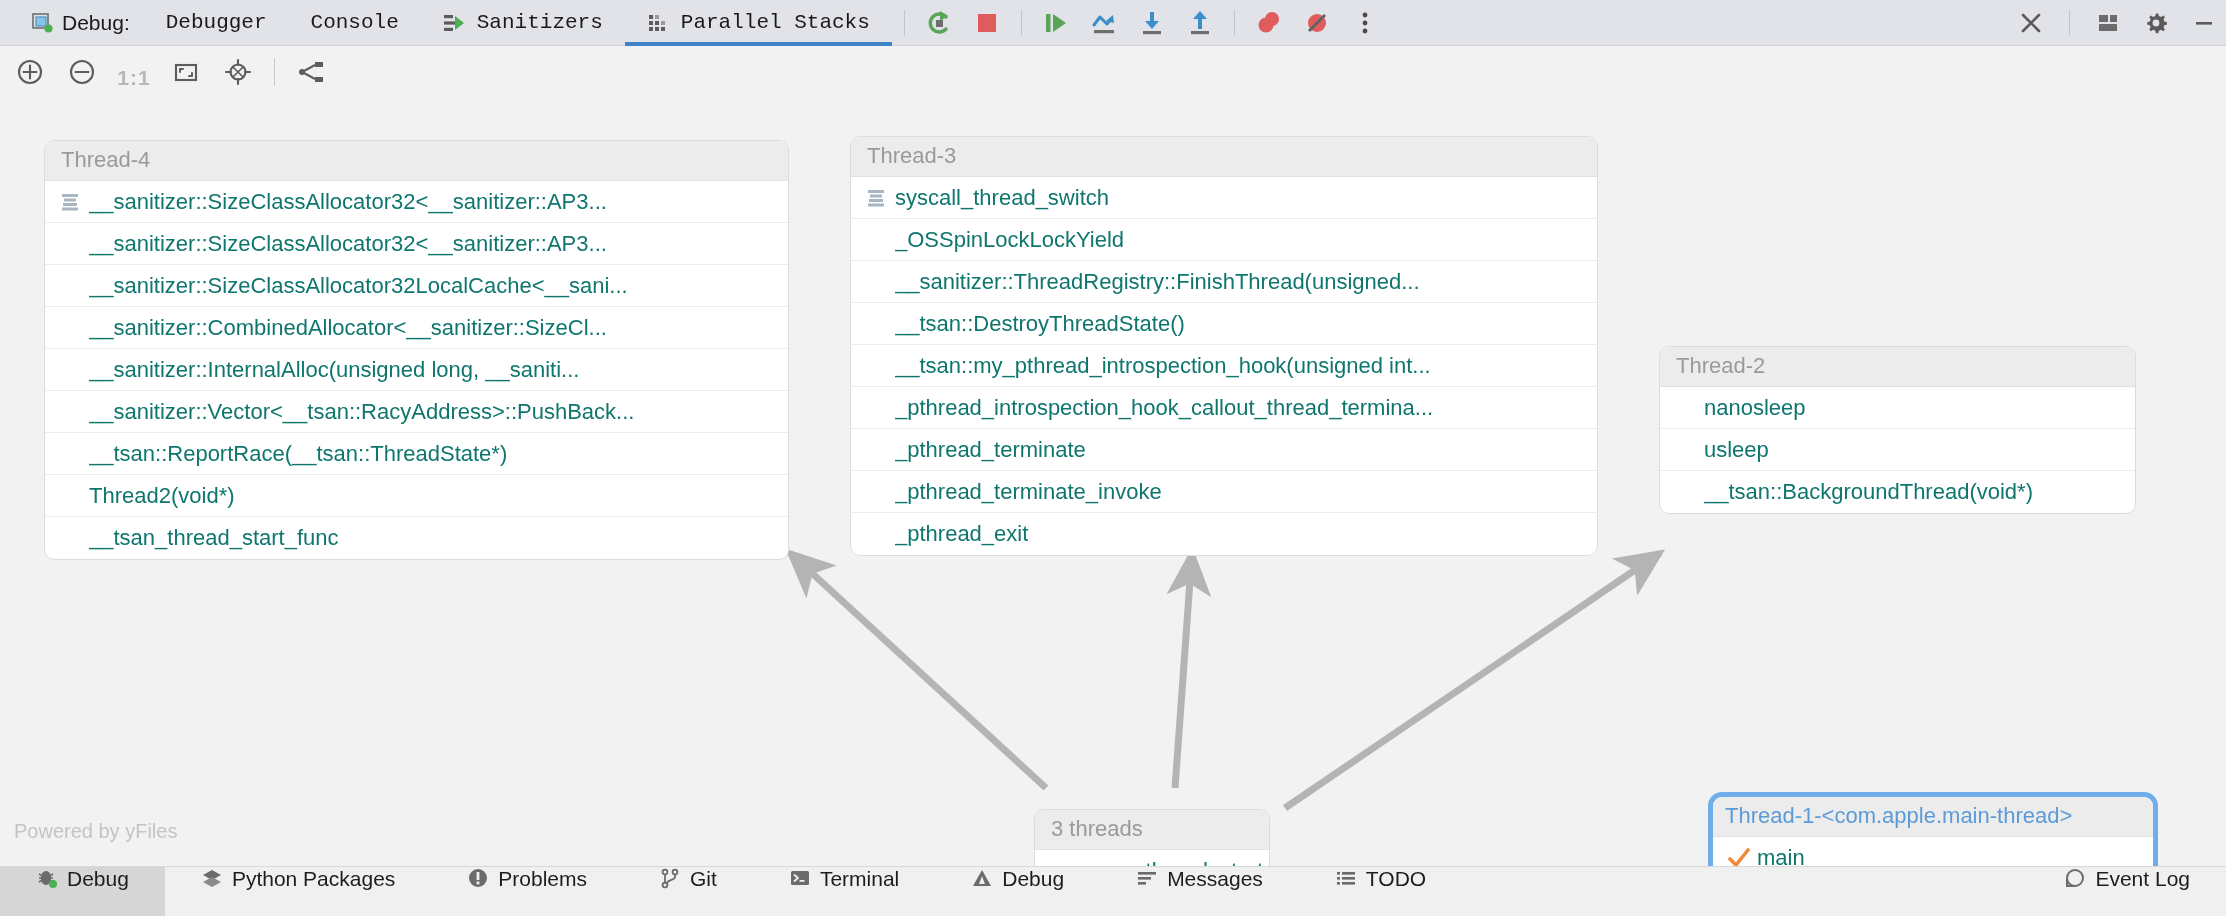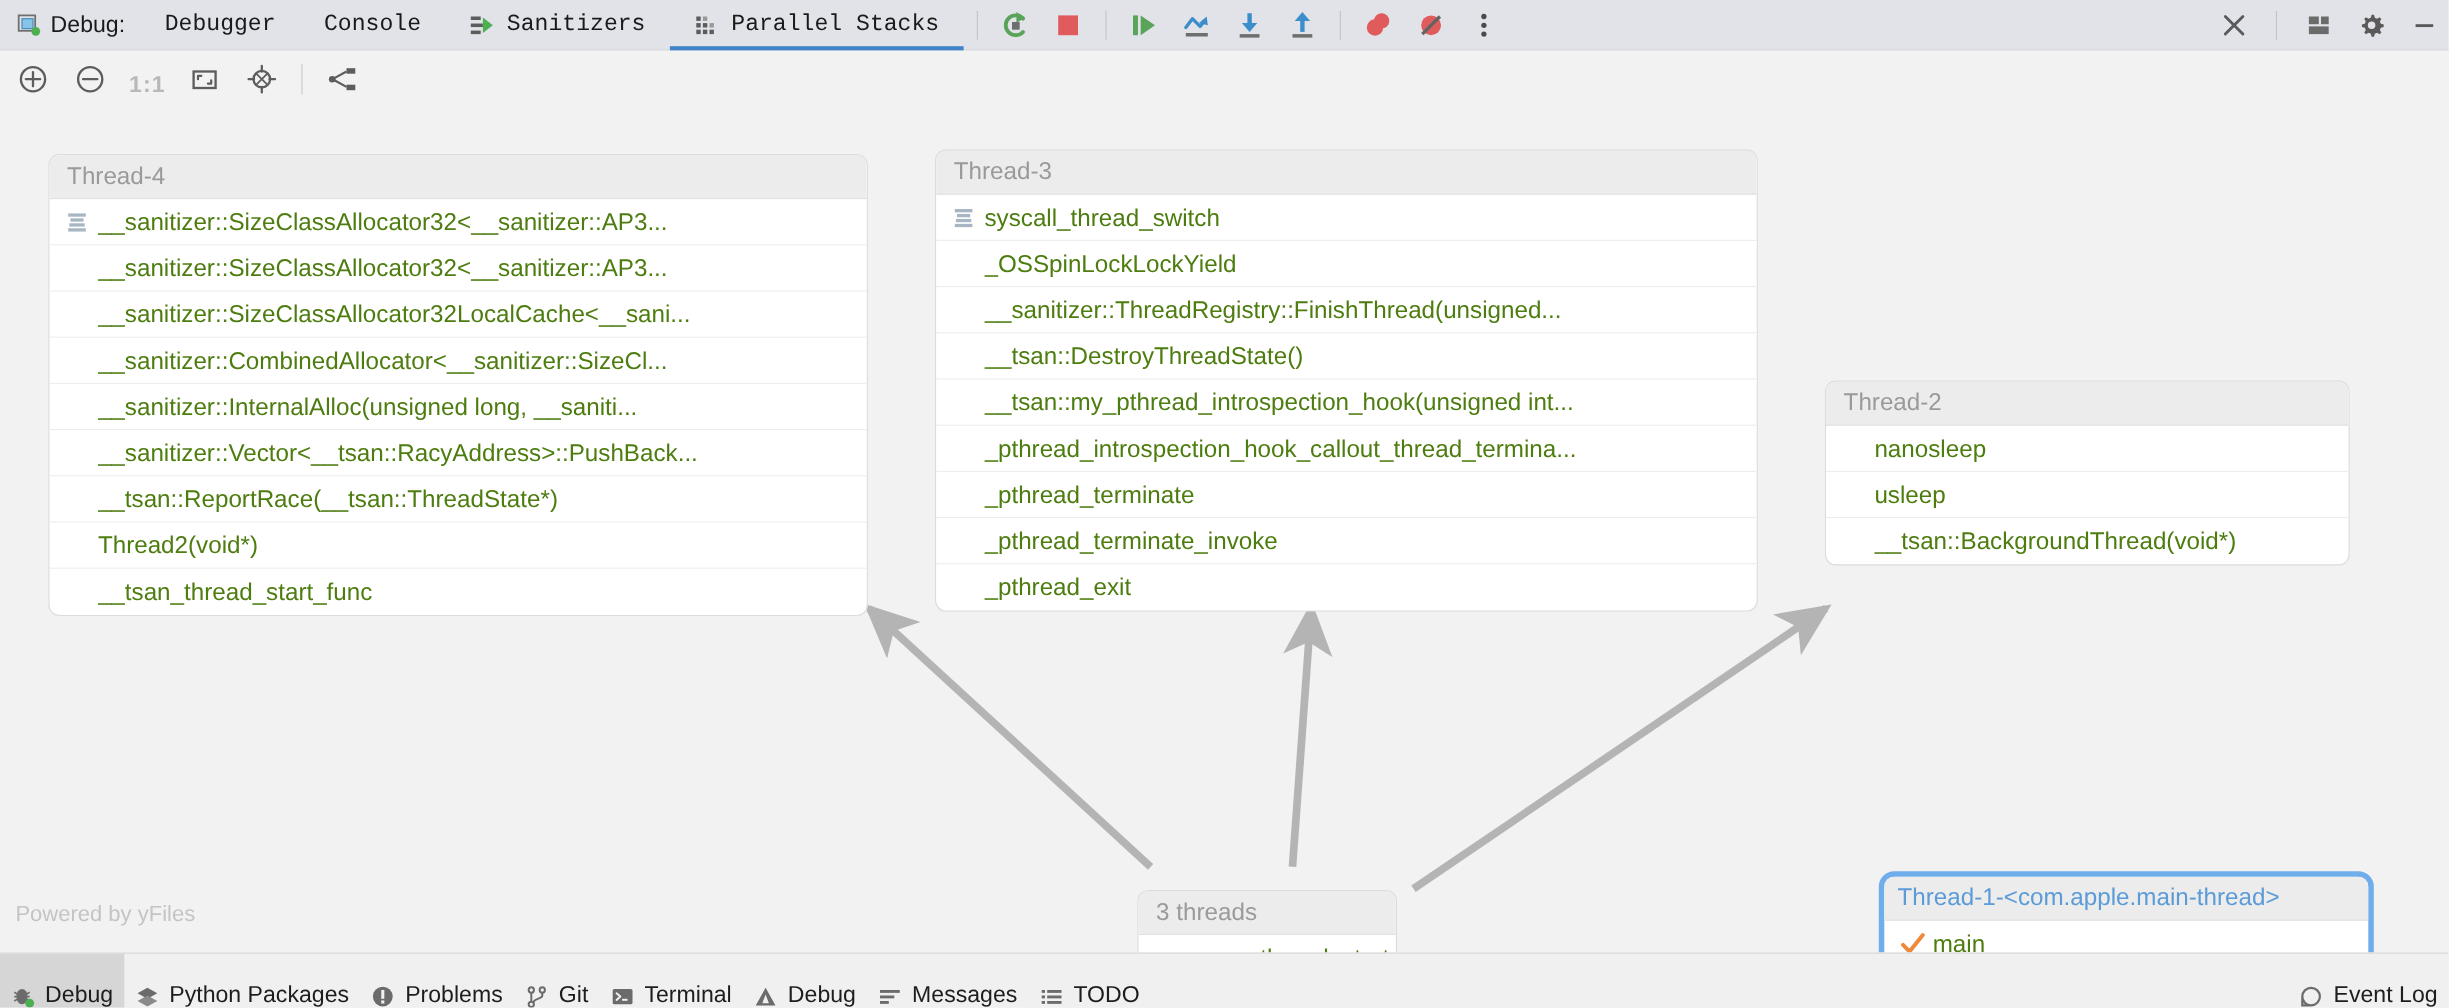--- a/index.html
+++ b/index.html
@@ -13,21 +13,21 @@
 
   
   .topbar {
     position: absolute; left: 0; top: 0; width: 2226px; height: 46px;
     background: #e1e3e8;
     display: flex; align-items: center;
     border-bottom: 1px solid #d2d4da;
   }
   .debug-label {
     display: flex; align-items: center; gap: 8px;
-    padding: 0 14px 0 14px; font-size: 21px; color: #1a1a1a;
+    padding: 0 14px 0 14px; font-size: 21px; color: #1a1a1a; margin-left: 16px;
   }
   .tabs { display: flex; align-items: flex-start; height: 46px; font-family: Liberation Mono, monospace; }
   .tab {
     display: flex; align-items: center; gap: 10px;
     height: 46px; padding: 0 22px;
     font-size: 21px; color: #1a1a1a; cursor: default;
     position: relative;
   }
   .tab.active::after {
     content: ""; position: absolute; left: 0; right: 0; bottom: 0;
@@ -82,21 +82,21 @@
     font-size: 22px;
     padding: 6px 0 7px 16px;
     border-bottom: 1px solid #e2e2e2;
     white-space: nowrap;
   }
   .frame {
     display: flex; align-items: center;
     height: 42px;
     padding-left: 14px;
     font-size: 22px;
-    color: #4d7c0f;
+    color: #0f766e;
     border-bottom: 1px solid #ededed;
     white-space: nowrap;
     overflow: hidden;
   }
   .frame:last-child { border-bottom: none; }
   .frame .gutter {
     width: 30px; min-width: 30px;
     display: flex; align-items: center; justify-content: flex-start;
   }
   .frame .ftext { overflow: hidden; text-overflow: clip; white-space: nowrap; }
@@ -118,22 +118,22 @@
     font-size: 20px; color: #c4c4c4;
   }
 
   
   .statusbar {
     position: absolute; left: 0; top: 866px; width: 2226px; height: 50px;
     background: #f0f0f0; border-top: 1px solid #d8d8d8;
     display: flex; align-items: center;
   }
   .sbitem {
-    display: flex; align-items: flex-end; gap: 9px;
-    height: 50px; padding: 0 10px; font-size: 21px; color: #1d1d1d;
+    display: flex; align-items: flex-start; gap: 9px;
+    height: 50px; padding: 0 36px; font-size: 21px; color: #1d1d1d;
     cursor: default; white-space: nowrap;
   }
   .sbitem.active { background: #d6d6d6; }
   .sb-right { margin-left: auto; display: flex; align-items: center; }
 
   svg { display: block; }
 </style>
 </head>
 <body>
 

